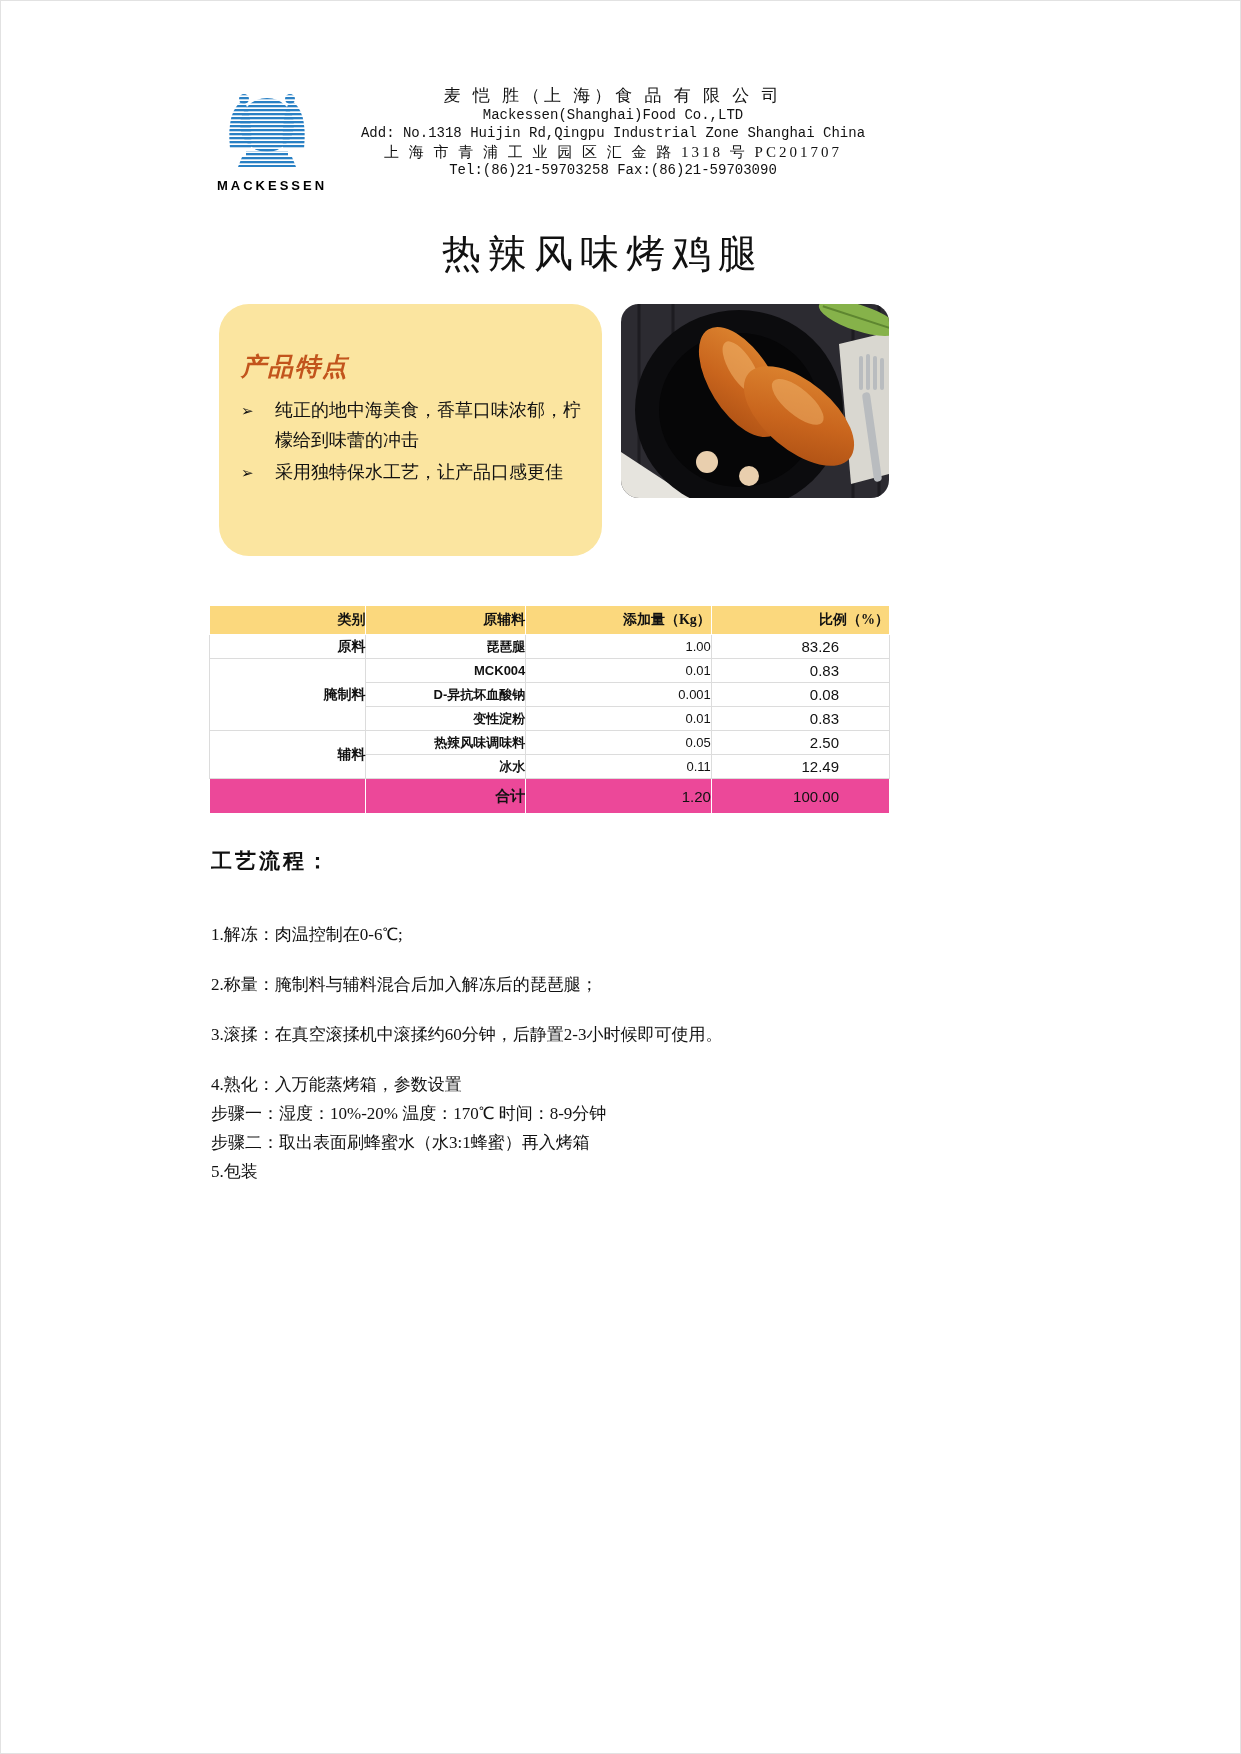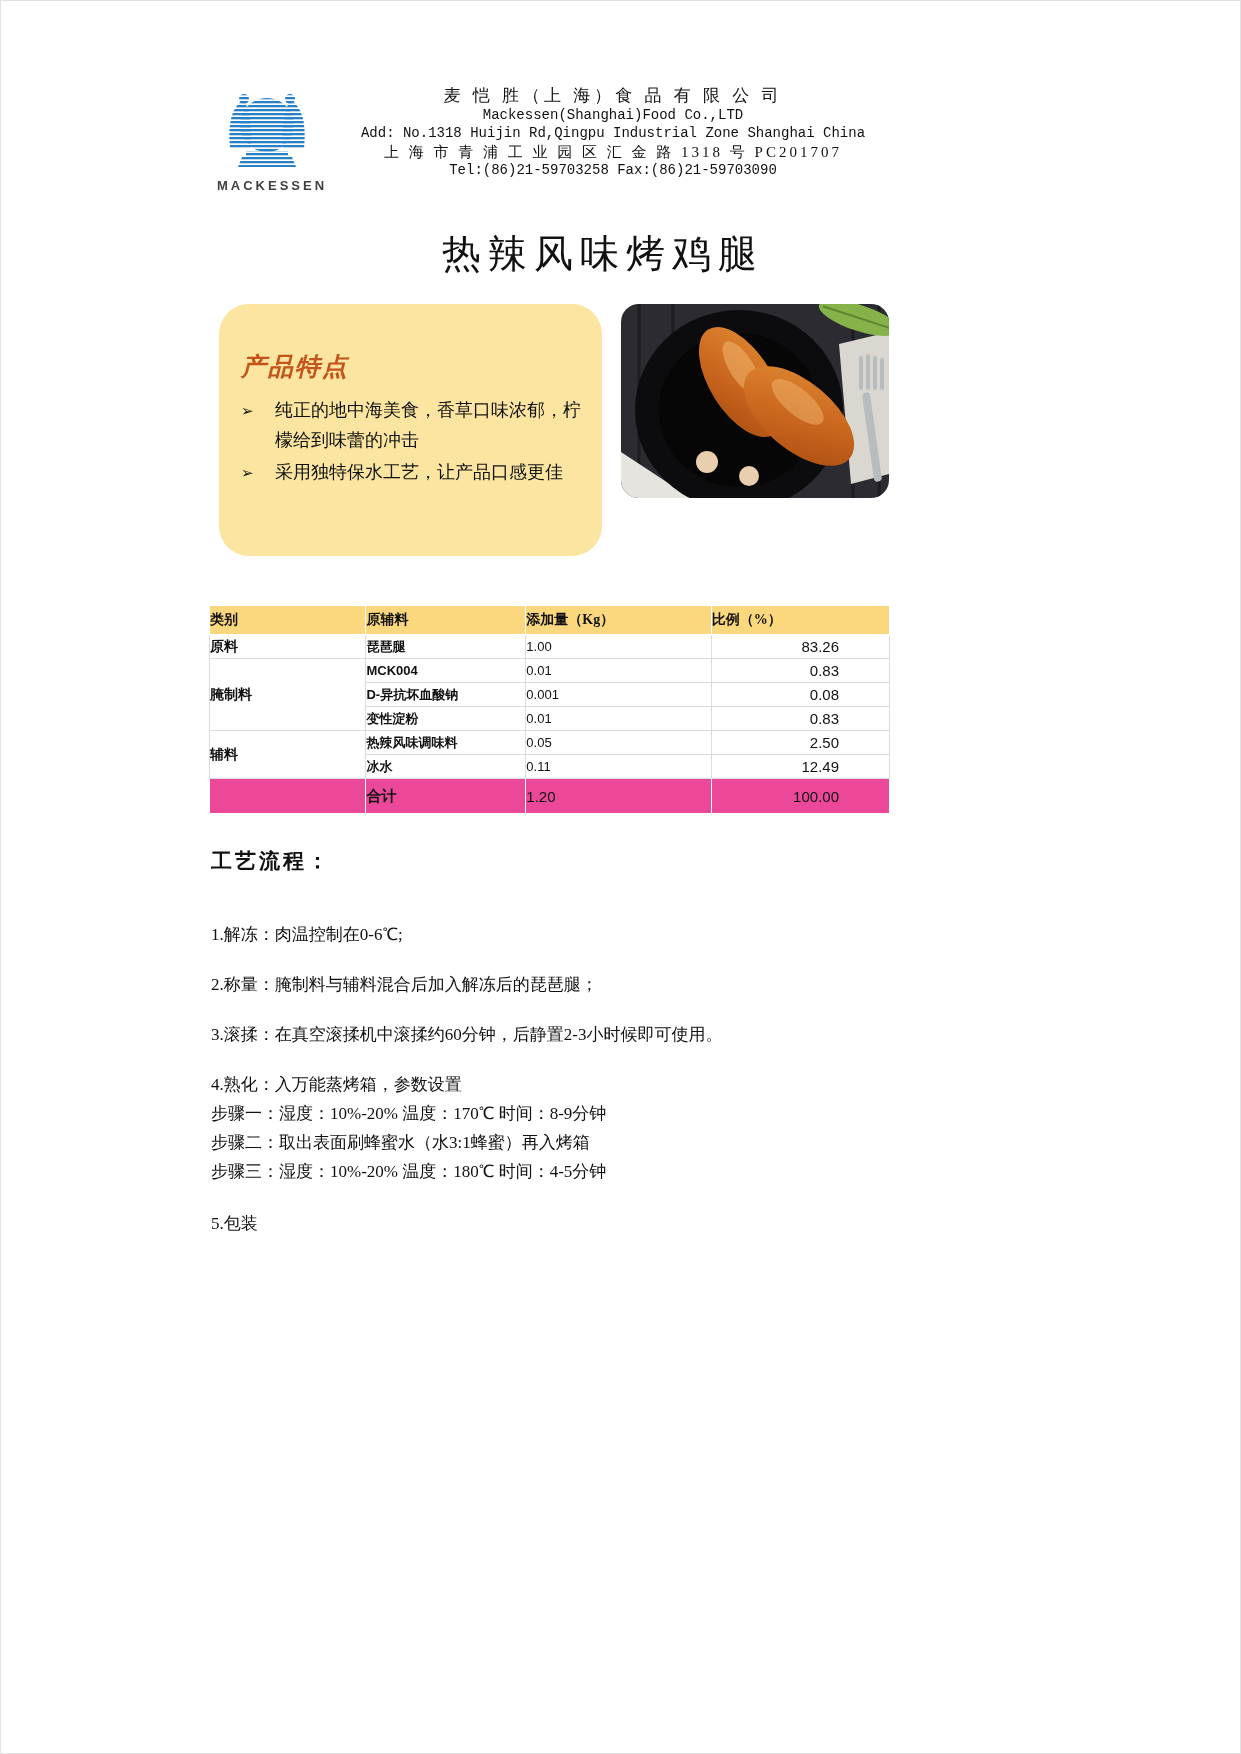--- a/index.html
+++ b/index.html
@@ -6,21 +6,21 @@
   .page {
     position:relative; width:1241px; height:1754px; margin:0 auto;
     background:#ffffff; border:1px solid #e2e2e2; box-sizing:border-box;
     font-family:"Liberation Serif", serif; color:#111;
     overflow:hidden;
   }
 
   
   .logo { position:absolute; left:216px; top:84px; width:100px; text-align:center; }
   .logo svg { display:block; margin:0 auto; }
-  .logo-word { margin-top:5px; color:#404040; font-family:"Liberation Sans",sans-serif;
+  .logo-word { margin-top:5px; color:#000000; font-family:"Liberation Sans",sans-serif;
                font-size:13px; letter-spacing:3px; font-weight:bold; }
 
   .company { position:absolute; left:0; top:86px; width:1224px; text-align:center; line-height:18.5px; }
   .company .cn1 { font-size:17px; letter-spacing:4px; }
   .company .en  { font-family:"Liberation Mono",monospace; font-size:14px; }
   .company .cn2 { font-size:15px; letter-spacing:3px; }
 
   
   .doc-title { position:absolute; left:0; top:226px; width:1204px; text-align:center;
                font-size:39px; letter-spacing:7px; font-weight:500; }
@@ -35,21 +35,21 @@
   .feat-item .bullet { flex:0 0 34px; font-family:"DejaVu Sans",sans-serif; font-size:15px; padding-top:1px; }
   .feat-item .txt { flex:1; }
 
   
   .photo { position:absolute; left:620px; top:303px; width:268px; height:194px;
            border-radius:18px; overflow:hidden; }
 
   
   .tbl { position:absolute; left:208px; top:604px; width:681px; border-collapse:collapse;
          font-family:"Liberation Sans",sans-serif; }
-  .tbl th, .tbl td { border:1px solid #dcdcdc; padding:0; text-align:left; }
+  .tbl th, .tbl td { border:1px solid #dcdcdc; padding:0; text-align:right; }
   .tbl th { background:#fbd87d; border-color:#ffffff; height:28px; font-size:14px; font-weight:bold;
             font-family:"Liberation Serif",serif; }
   .tbl td { height:23px; font-size:13px; }
   .tbl .cat { font-weight:bold; font-size:14px; font-family:"Liberation Serif",serif; }
   .tbl .ing { font-weight:bold; }
   .tbl .ratio { text-align:right; padding-right:50px; font-size:15px; }
   .tbl .total td { background:#ec4899; border-color:#ffffff; height:34px; }
   .tbl .total .lbl { font-weight:bold; font-size:15px; font-family:"Liberation Serif",serif; }
   .tbl .total .amt { font-size:15px; }
   .c1 { width:157px; } .c2 { width:160px; } .c3 { width:186px; } .c4 { width:178px; }
@@ -207,17 +207,16 @@
     </table>
 
   <div class="process">
     <h3>工艺流程：</h3>
     <p class="step">1.解冻：肉温控制在0-6℃;</p>
     <p class="step">2.称量：腌制料与辅料混合后加入解冻后的琵琶腿；</p>
     <p class="step">3.滚揉：在真空滚揉机中滚揉约60分钟，后静置2-3小时候即可使用。</p>
     <p class="step-tight">4.熟化：入万能蒸烤箱，参数设置</p>
     <p class="sub">步骤一：湿度：10%-20%  温度：170℃  时间：8-9分钟</p>
     <p class="sub">步骤二：取出表面刷蜂蜜水（水3:1蜂蜜）再入烤箱</p>
-    <p class="sub sub-last">步骤三：湿度：10%-20%  温度：180℃  时间：4-5分钟</p>
     <p class="step">5.包装</p>
   </div>
 
 </div>
 
 </body></html>

